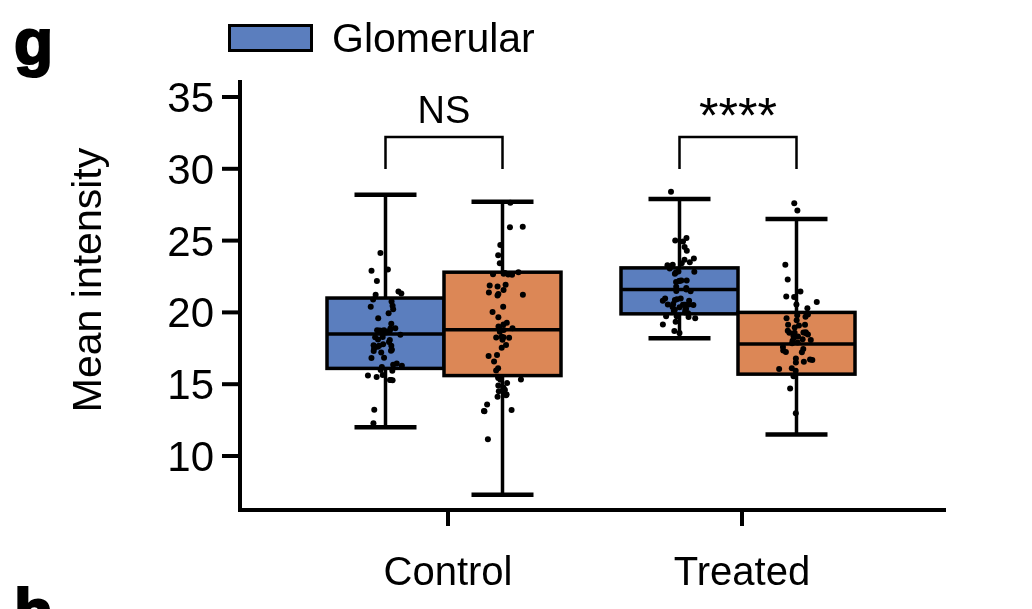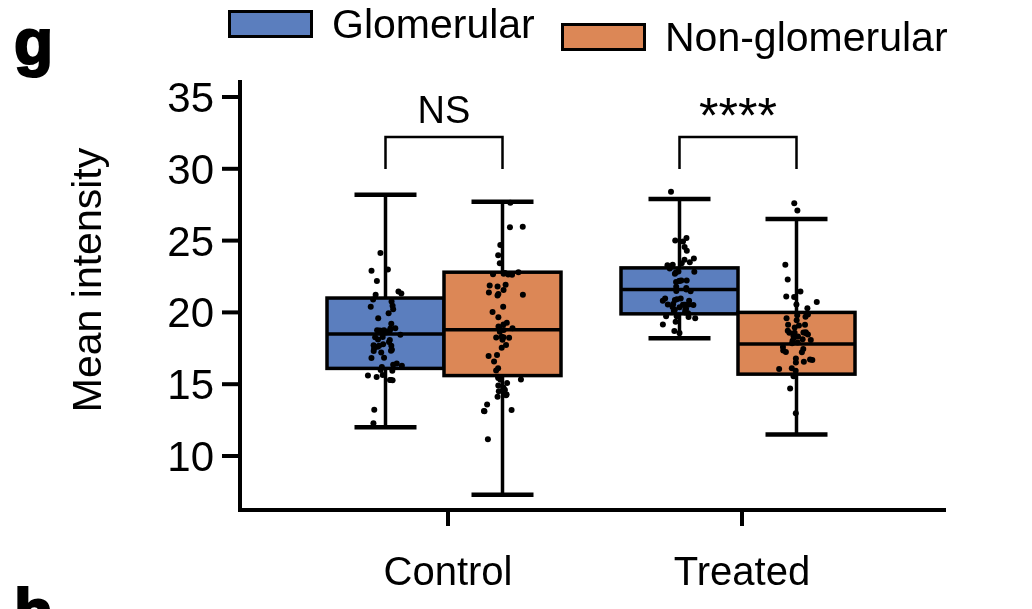--- a/index.html
+++ b/index.html
@@ -9,39 +9,35 @@
   }
   .panel-label{
     position:absolute;font-size:64px;font-weight:bold;line-height:1;
     -webkit-text-stroke:2.2px #000;color:#000;
   }
   #panel-g{left:14px;top:10px;}
   #panel-h{left:14px;top:580px;}
   .legend-item{position:absolute;display:flex;align-items:center;height:46px;}
   .legend-swatch{width:79px;height:22px;border:3.5px solid #000;box-sizing:content-box;}
   .legend-label{font-size:41px;margin-left:19px;white-space:nowrap;}
-  #legend-glomerular{left:228px;top:1px;}
+  #legend-glomerular{left:228px;top:15px;}
   #legend-nonglomerular{left:561px;top:14px;}
   #chart{position:absolute;left:0;top:0;}
 </style>
 </head>
 <body>
 
 <div class="figure">
   <div id="panel-g" class="panel-label">g</div>
 
   <div id="legend-glomerular" class="legend-item">
     <div class="legend-swatch" id="swatch-glomerular" style="background: rgb(91, 126, 190);"></div>
     <span class="legend-label">Glomerular</span>
   </div>
 
-  <div id="legend-nonglomerular" class="legend-item">
-    <div class="legend-swatch" id="swatch-nonglomerular" style="background: rgb(220, 135, 86);"></div>
-    <span class="legend-label">Non-glomerular</span>
-  </div>
 
   <svg id="chart" width="1032" height="609" viewBox="0 0 1032 609">
       <path d="M 240 80 L 240 510 L 946 510" fill="none" stroke="#000000" stroke-width="4"></path>
       <g>
         <line x1="222" x2="238" y1="456" y2="456" stroke="#000000" stroke-width="4"></line>
         <text x="214" y="471" text-anchor="end" font-size="42" fill="#000000">10</text>
         <line x1="222" x2="238" y1="384.2" y2="384.2" stroke="#000000" stroke-width="4"></line>
         <text x="214" y="399.2" text-anchor="end" font-size="42" fill="#000000">15</text>
         <line x1="222" x2="238" y1="312.4" y2="312.4" stroke="#000000" stroke-width="4"></line>
         <text x="214" y="327.4" text-anchor="end" font-size="42" fill="#000000">20</text>

